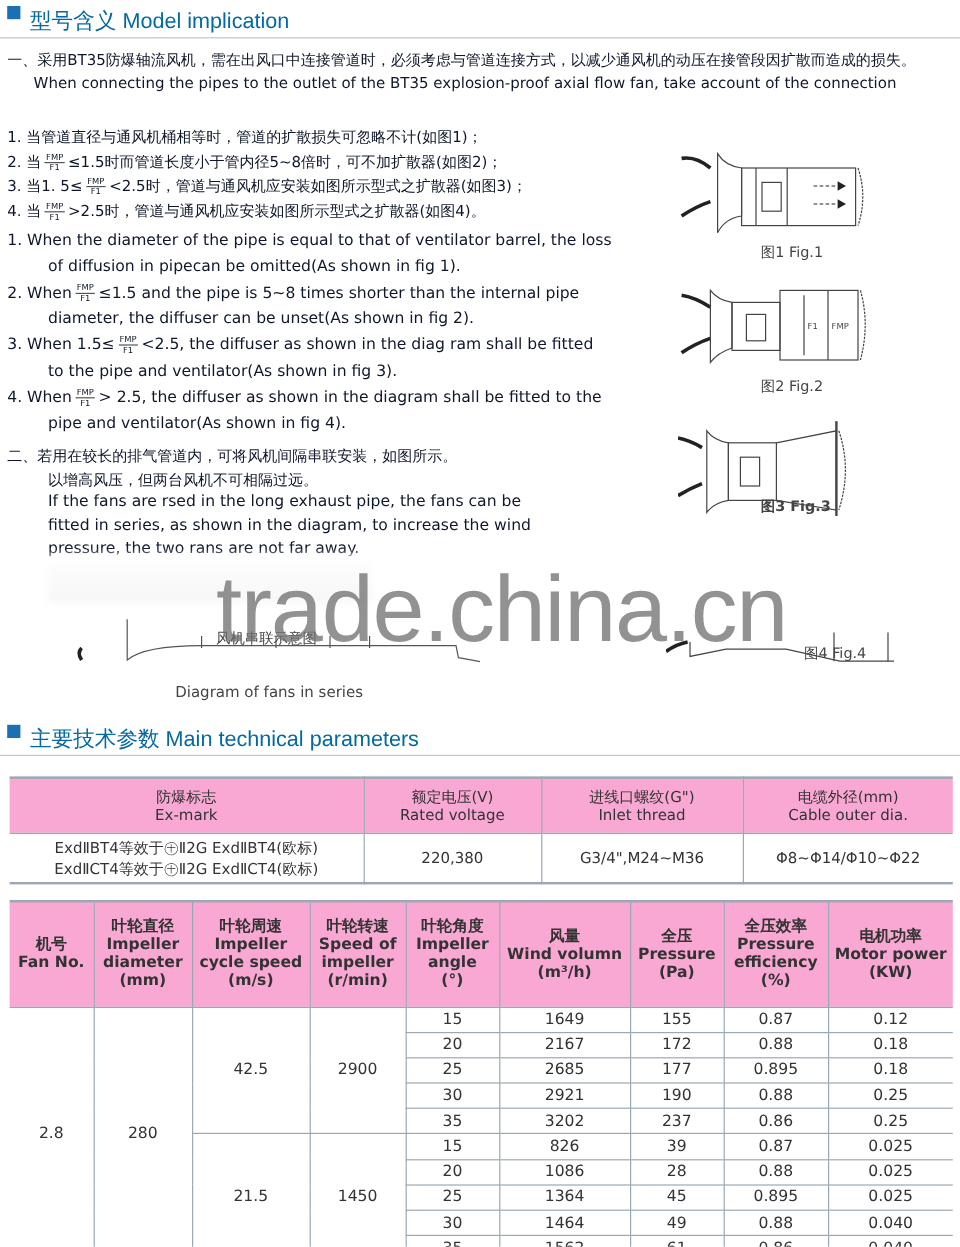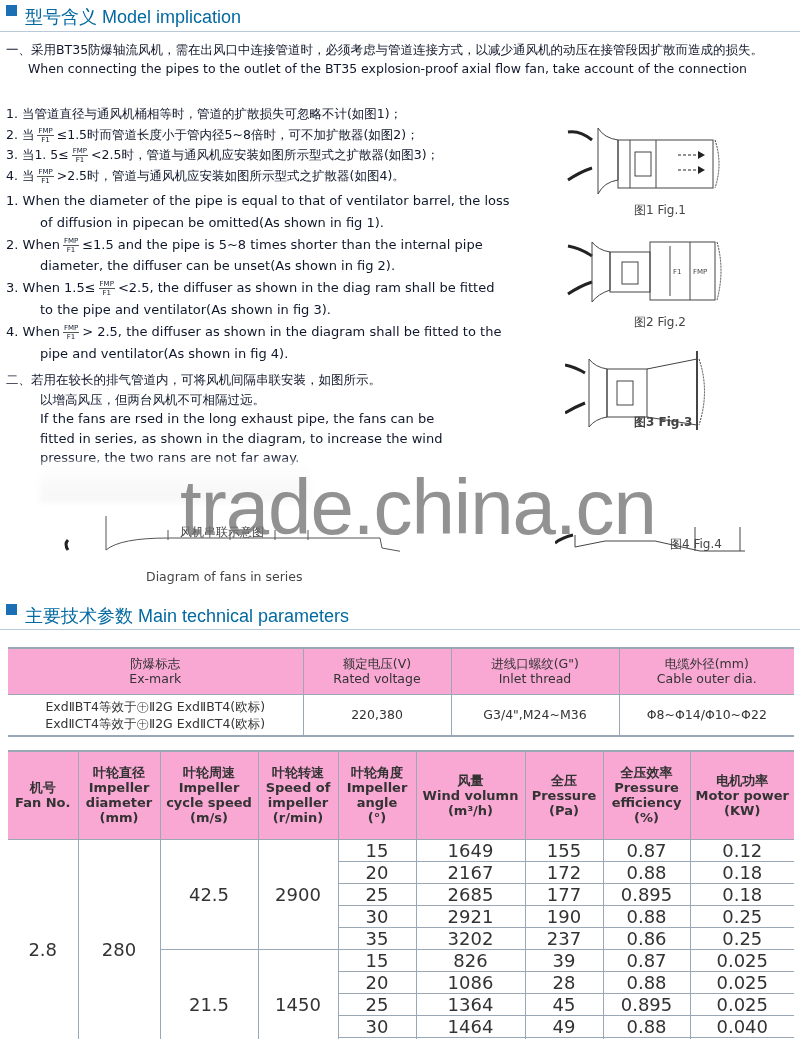--- a/index.html
+++ b/index.html
@@ -25,21 +25,21 @@
 
   table { border-collapse: collapse; position: absolute; left: 8px; width: 786px; font-size: 12.5px; color: #333; }
   th { background: #f9a8d4; font-weight: normal; color: #333; line-height: 15px; border-right: 1px solid #9aa8b5; padding: 4px 2px; }
   td { text-align: center; border-right: 1px solid #9aa8b5; border-bottom: 1px solid #9aa8b5; }
   th:last-child, td.last { border-right: none; }
   .t1 th { height: 46px; border-bottom: 1px solid #9aa8b5; }
   .t1 td { height: 42px; line-height: 17px; }
   .t1 { border-top: 2px solid #9aa8b5; border-bottom: 2px solid #9aa8b5; }
   .t2 { border-top: 2px solid #9aa8b5; border-bottom: 2px solid #9aa8b5; }
   .t2 th { height: 88px; border-bottom: 1px solid #9aa8b5; font-size: 13px; font-weight: bold; }
-  .t2 td { height: 21.2px; font-size: 18px; }
+  .t2 td { height: 21.2px; font-size: 13px; }
   svg { position: absolute; }
 </style>
 </head>
 <body>
 
 <div class="section-title" style="top:5px;">
   <span class="sq"></span>
   <span>型号含义 Model implication</span>
 </div>
 <div class="rule" style="top:31px;"></div>

